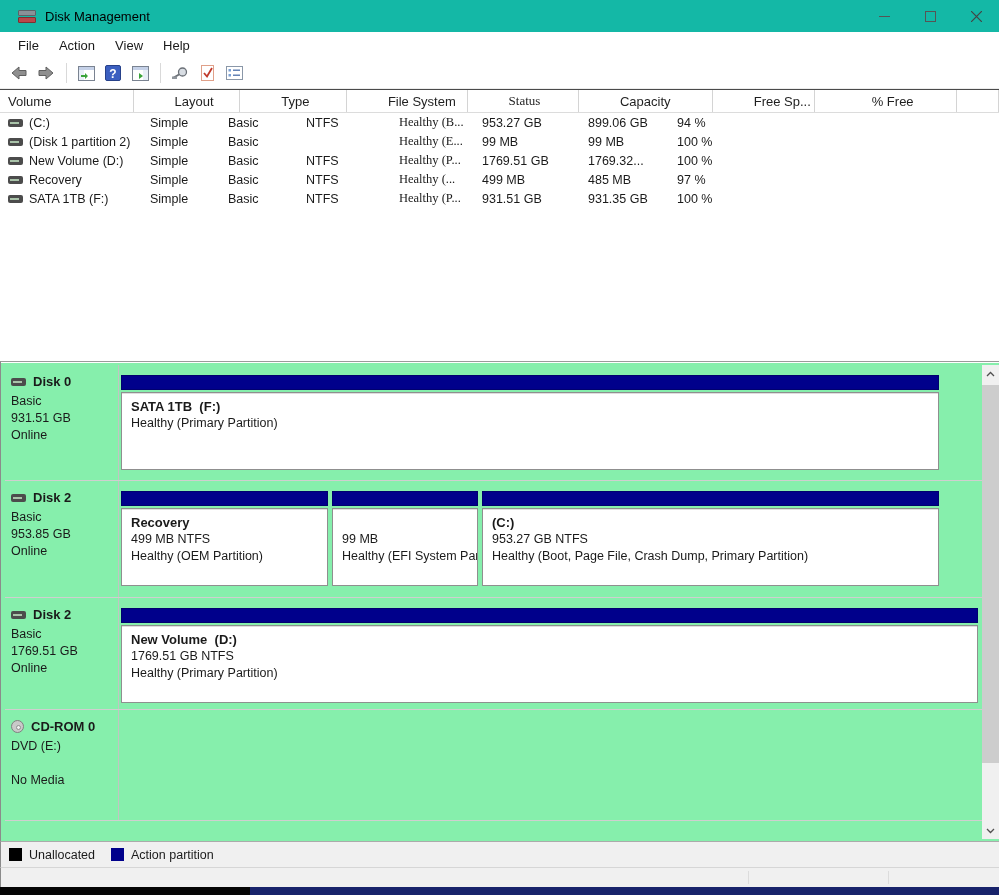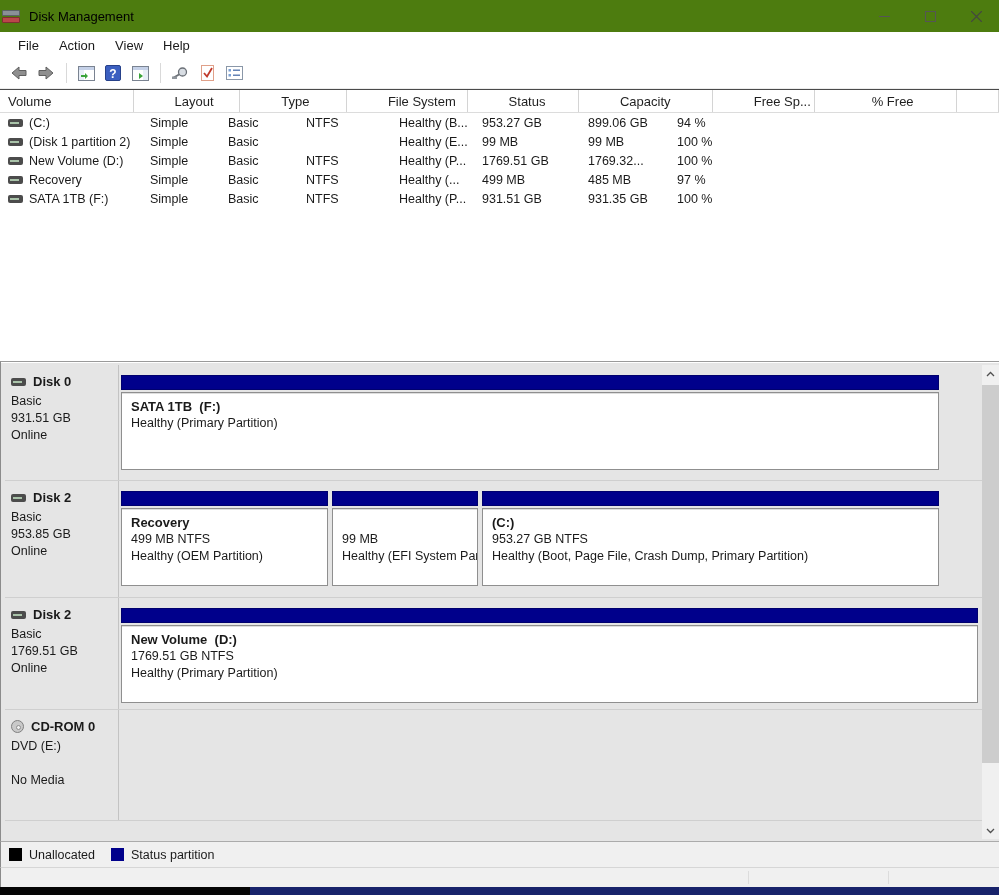--- a/index.html
+++ b/index.html
@@ -1,21 +1,21 @@
 <!DOCTYPE html>
 <html><head>
 <meta charset="utf-8">
 <style>
   * { margin:0; padding:0; box-sizing:border-box; }
   html,body { width:999px; height:895px; overflow:hidden;
     font-family:"Liberation Sans", sans-serif; background:#ffffff; color:#1a1a1a; }
   .window { width:999px; height:895px; display:flex; flex-direction:column; }
 
   
-  .titlebar { height:32px; display:flex; align-items:center; background:#4d7c0f; padding-left:2px; }
+  .titlebar { height:32px; display:flex; align-items:center; background:#14b8a6; padding-left:18px; }
   .app-icon { width:18px; height:13px; position:relative; margin-right:9px; }
   .app-icon .tray { position:absolute; left:0; top:0; width:18px; height:6px; background:#8a9097; border:1px solid #5c6268; border-radius:1px; }
   .app-icon .base { position:absolute; left:0; top:7px; width:18px; height:6px; background:#b9474a; border:1px solid #7e2f31; border-radius:1px; }
   .title-text { font-size:13px; color:#000; }
   .win-controls { margin-left:auto; display:flex; height:32px; }
   .winbtn { width:46px; height:32px; border:none; background:transparent; display:flex; align-items:center; justify-content:center; color:#555; font-size:14px; cursor:default; }
   .winbtn svg { display:block; }
 
   
   .menubar { height:26px; display:flex; align-items:center; padding-left:8px; background:#fff; }
@@ -27,27 +27,27 @@
   .tsep { width:1px; height:20px; background:#d9d9d9; margin:0 6px; }
 
   
   .volume-list { height:272px; background:#fff; border-top:1px solid #4a4a4a; }
   .vl-header { display:flex; height:23px; border-bottom:1px solid #dcdcdc;gap:33px; }
   .vl-header .hcell { font-size:13px; color:#1f1f1f; border-right:1px solid #d4d4d4; display:flex; align-items:center; padding-left:8px; white-space:nowrap; overflow:hidden; }
   .vl-header .hfill { flex:1; }
   .vl-row { display:flex; height:19px; align-items:center; font-size:12.5px; white-space:nowrap; }
   .cell { display:flex; align-items:center; padding-left:8px; overflow:hidden; height:100%; }
   .c-volume { width:142px; } .c-layout { width:78px; } .c-type { width:78px; }
-  .c-fs { width:93px; } .c-status { width:83px; } .c-capacity { width:107px; }
+  .c-fs { width:93px; } .c-status { width:83px;font-family:Liberation Serif, serif; } .c-capacity { width:107px; }
   .c-free { width:73px; padding-left:7px; } .c-pct { width:99px; padding-left:7px;margin-left:16px; }
   .drive-icon { width:15px; height:8px; background:#4c4c4c; border-radius:2px; margin-right:6px; position:relative; flex:none; }
   .drive-icon::after { content:""; position:absolute; left:2px; top:3px; width:9px; height:2px; background:#a9c3a9; }
 
   
-  .graphical-pane { height:480px; background:#e5e5e5; border-top:1px solid #9a9a9a; border-left:1px solid #8b8b8b;
+  .graphical-pane { height:480px; background:#86efac; border-top:1px solid #9a9a9a; border-left:1px solid #8b8b8b;
     box-shadow: inset 0 1px 0 #ffffff; position:relative; padding:3px 0 0 4px; }
   .disk-row { display:flex; border-bottom:1px solid #cfcfcf; }
   .r-disk0 { height:116px; } .r-disk1 { height:117px; } .r-disk2 { height:112px; } .r-cdrom { height:111px; }
   .disk-label { width:114px; border-right:1px solid #c3c3c3; padding:9px 4px 0 6px; flex:none; }
   .dl-title { display:flex; align-items:center; font-size:13px; font-weight:bold; margin-bottom:4px; }
   .dl-title .drive-icon { margin-right:7px; }
   .cd-icon { width:13px; height:13px; border-radius:50%; background:#c9c9c9; border:1px solid #808080; position:relative; margin-right:7px; flex:none; }
   .cd-icon::after { content:""; position:absolute; left:4px; top:4px; width:3px; height:3px; border-radius:50%; background:#f0f0f0; border:1px solid #909090; }
   .dl-line { font-size:12.5px; line-height:17px; min-height:17px; color:#1a1a1a; }
   .strip { padding-top:10px; margin-left:2px; display:flex; gap:4px; }
@@ -372,21 +372,21 @@
             <path d="M1 1 L4.5 4.5 L8 1" fill="none" stroke="#505050" stroke-width="1.3"></path>
           </svg>
       </div>
     </div>
   </div>
 
   <div class="legend">
     <span class="swatch sw-black"></span>
     <span class="legend-label">Unallocated</span>
     <span class="swatch sw-navy"></span>
-    <span class="legend-label">Status partition</span>
+    <span class="legend-label">Action partition</span>
   </div>
 
   <div class="statusbar">
     <span class="sep1"></span>
     <span class="sep2"></span>
   </div>
 
   <div class="taskbar-strip">
     <span class="black-seg"></span>
   </div>

